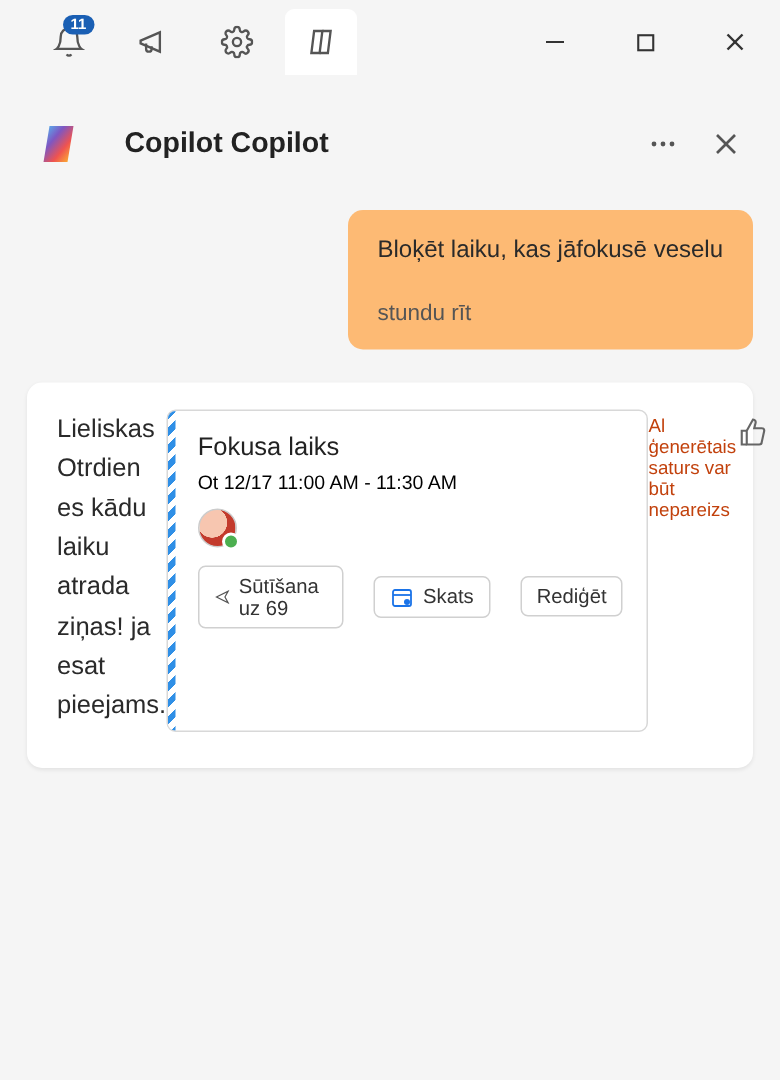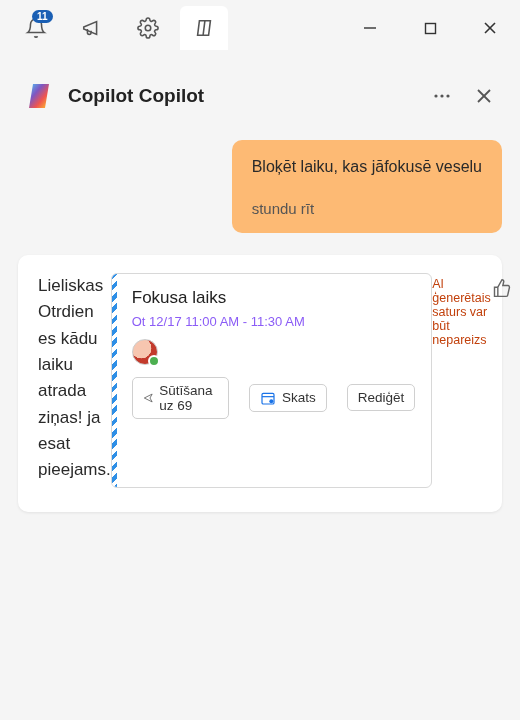--- a/index.html
+++ b/index.html
@@ -16,21 +16,21 @@
     height: 56px;
     display: flex;
     align-items: center;
     justify-content: space-between;
     background: #f5f5f5;
   }
   .titlebar-left {
     display: flex;
     align-items: center;
     gap: 8px;
-    padding-left: 12px;
+    padding-left: 22px;
   }
   .title-icon-btn {
     width: 48px;
     height: 44px;
     display: flex;
     align-items: center;
     justify-content: center;
     color: #555;
     position: relative;
   }
@@ -76,21 +76,21 @@
   .panel-head {
     display: flex;
     align-items: center;
     justify-content: space-between;
     padding: 24px 24px 8px 24px;
     background: #f5f5f5;
   }
   .panel-title {
     display: flex;
     align-items: center;
-    gap: 12px;
+    gap: 27px;
   }
   .copilot-logo {
     width: 32px;
     height: 32px;
   }
   .panel-title-text {
     font-size: 19px;
     font-weight: 600;
     color: #222;
   }
@@ -155,21 +155,21 @@
   }
   .event-card::before {
     content: "";
     position: absolute;
     left: 0; top: 0; bottom: 0;
     width: 5px;
     border-radius: 6px 0 0 6px;
     background: repeating-linear-gradient(135deg,#2f8fe6 0 4px,#fff 4px 8px);
   }
   .event-title { font-size: 17px; color: #222; margin-bottom: 6px; }
-  .event-time { font-size: 13px; color: #8b5cf6; margin-bottom: 10px; }
+  .event-time { font-size: 13px; color: #000000; margin-bottom: 10px; }
   .avatar-wrap { position: relative; width: 26px; height: 26px; margin-bottom: 12px;}
   .avatar {
     width: 26px; height: 26px; border-radius: 50%;
     background: radial-gradient(circle at 35% 35%, #f7c6b0 0 45%, #c33a2c 46% 100%);
     border: 1px solid #ccc;
   }
   .presence {
     position:absolute; right:-2px; bottom:-2px;
     width:12px;height:12px;border-radius:50%;
     background:#4caf50;border:2px solid #fff;

